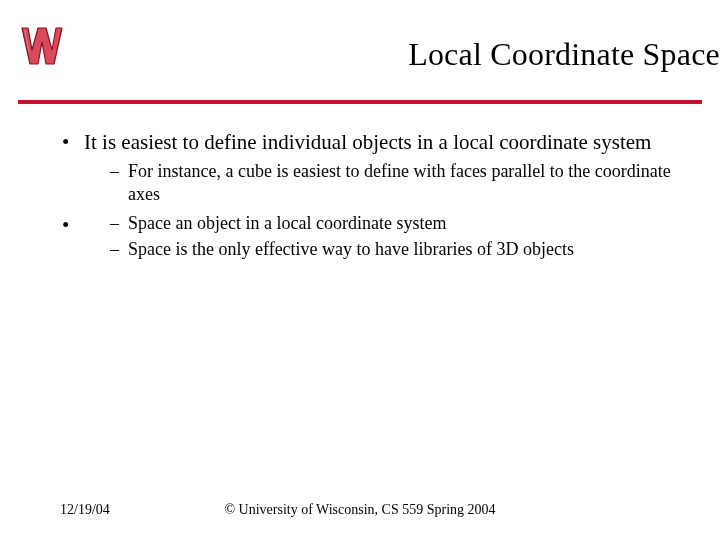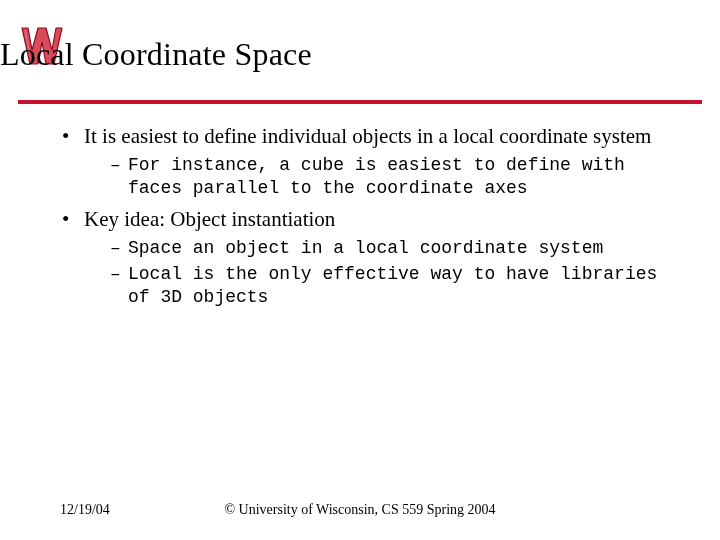--- a/index.html
+++ b/index.html
@@ -21,38 +21,38 @@
     left: 18px;
     top: 22px;
     width: 48px;
     height: 48px;
   }
   .title {
     position: absolute;
     left: 0;
     right: 0;
     top: 36px;
-    text-align: left;
+    text-align: right;
     font-size: 32px;
     font-weight: 400;
     letter-spacing: 0.2px;
   }
   .red-rule {
     position: absolute;
     left: 18px;
     right: 18px;
     top: 100px;
     height: 4px;
     background: #c8102e;
   }
   .content {
     position: absolute;
     left: 60px;
     right: 46px;
-    top: 123px;
+    top: 129px;
     font-size: 21px;
     line-height: 1.28;
   }
   ul.bullets {
     list-style: none;
   }
   ul.bullets > li {
     position: relative;
     padding-left: 24px;
     margin-bottom: 6px;
@@ -68,21 +68,20 @@
     list-style: none;
     margin-top: 4px;
     margin-left: 24px;
     font-size: 18px;
     line-height: 1.28;
   }
   ul.dash > li {
     position: relative;
     padding-left: 20px;
     margin-bottom: 3px;
-    font-family: Liberation Mono, monospace;
   }
   ul.dash > li::before {
     content: "–";
     position: absolute;
     left: 2px;
     top: 0;
   }
   .footer {
     position: absolute;
     left: 0;
@@ -120,24 +119,23 @@
 
 <div class="content">
   <ul class="bullets">
     <li>
       <span>It is easiest to define individual objects in a local coordinate system</span>
       <ul class="dash">
         <li>For instance, a cube is easiest to define with faces parallel to the coordinate axes</li>
       </ul>
     </li>
     <li>
-      <span>Key idea: Object instantiation</span>
       <ul class="dash">
         <li>Space an object in a local coordinate system</li>
-        <li>Local is the only effective way to have libraries of 3D objects</li>
+        <li>Space is the only effective way to have libraries of 3D objects</li>
       </ul>
     </li>
   </ul>
 </div>
 
 <div class="footer">
   <div class="footer-date">12/19/04</div>
   <div class="footer-copy">© University of Wisconsin, CS 559 Spring 2004</div>
 </div>
 

